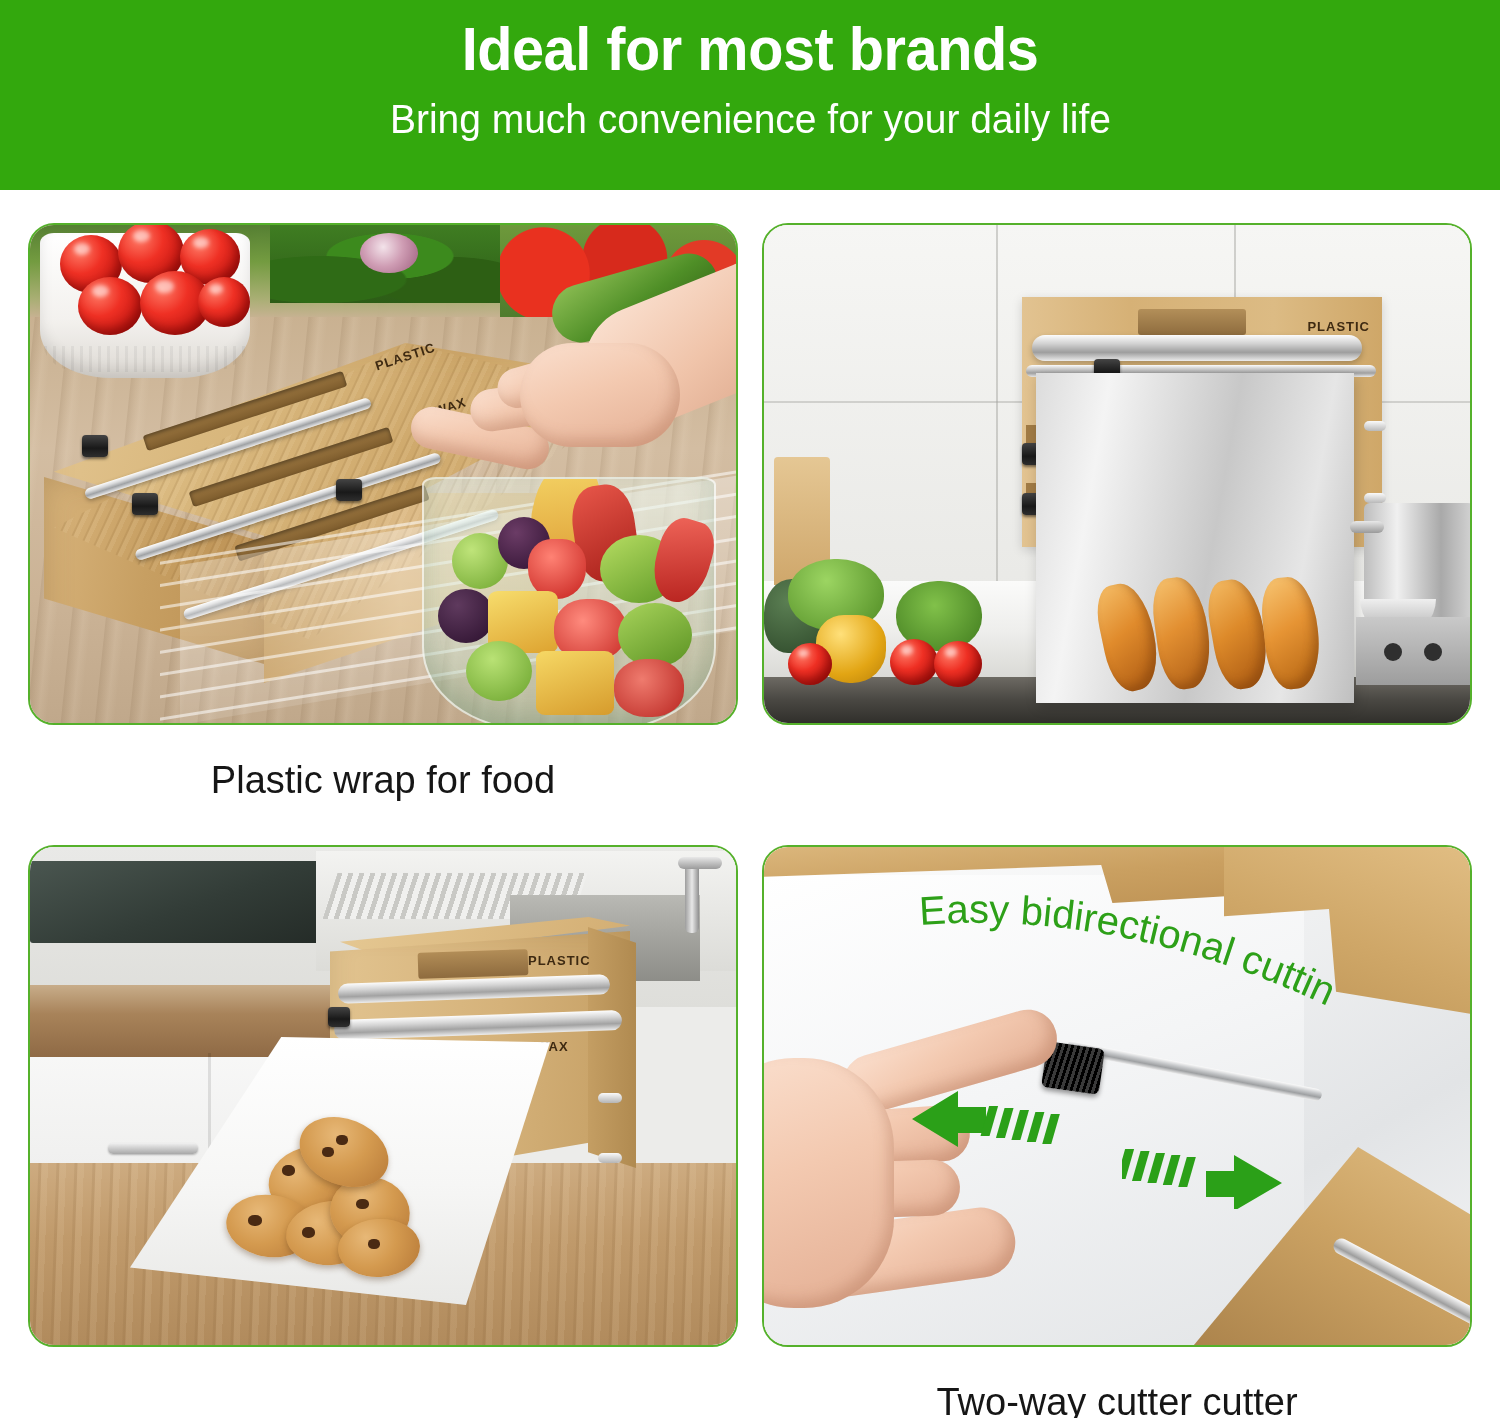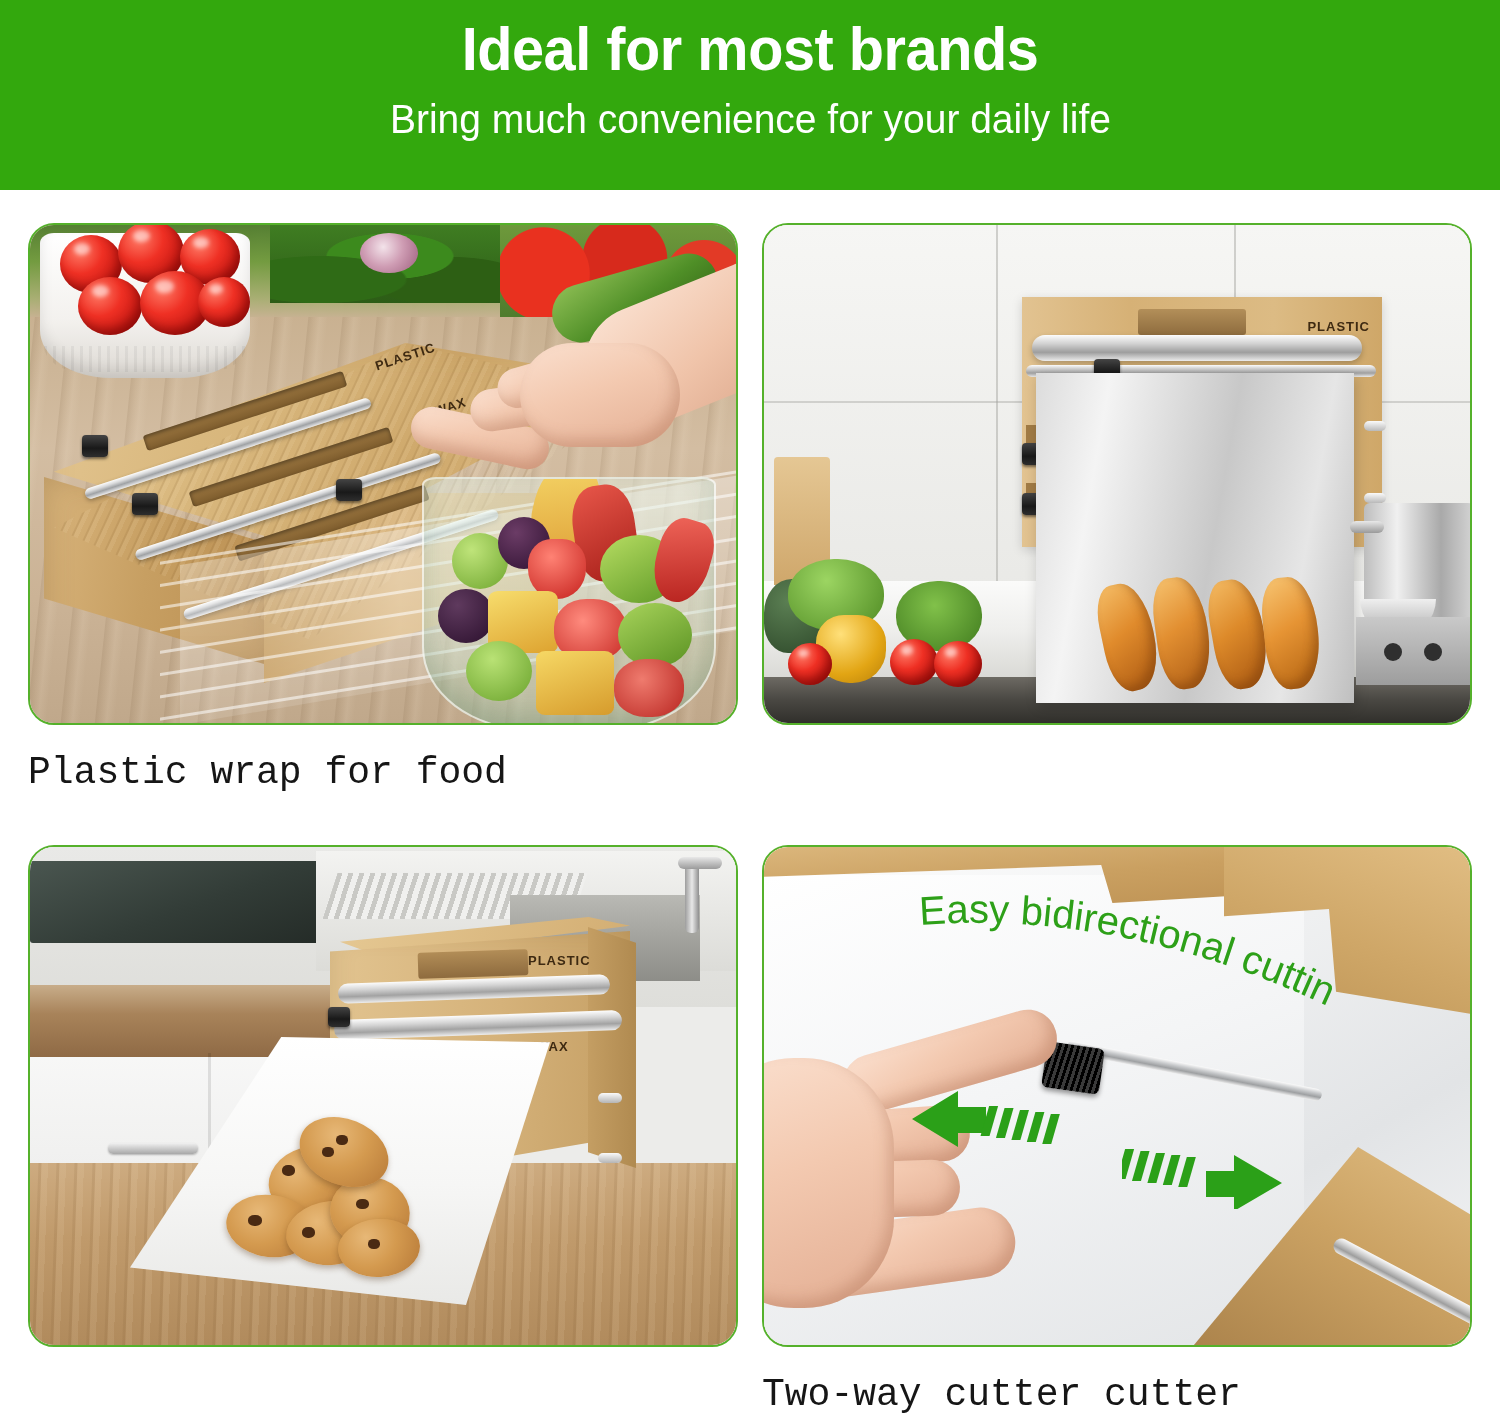--- a/index.html
+++ b/index.html
@@ -74,25 +74,25 @@
     width: 710px;
     height: 502px;
     border: 2px solid #55b12b;
     border-radius: 26px;
     overflow: hidden;
     box-sizing: border-box;
     background: #f2f2f0;
   }
   .caption {
     width: 710px;
-    text-align: left;
-    font-family: Liberation Mono, monospace;
+    text-align: center;
+    font-family: Liberation Sans, sans-serif;
     font-size: 38px;
     color: #161616;
-    margin-top: 26px;
+    margin-top: 34px;
     letter-spacing: 0px;
     white-space: nowrap;
   }
 
   
   .abs { position: absolute; }
 
   
   .p1-bg {
     position: absolute; inset: 0;

